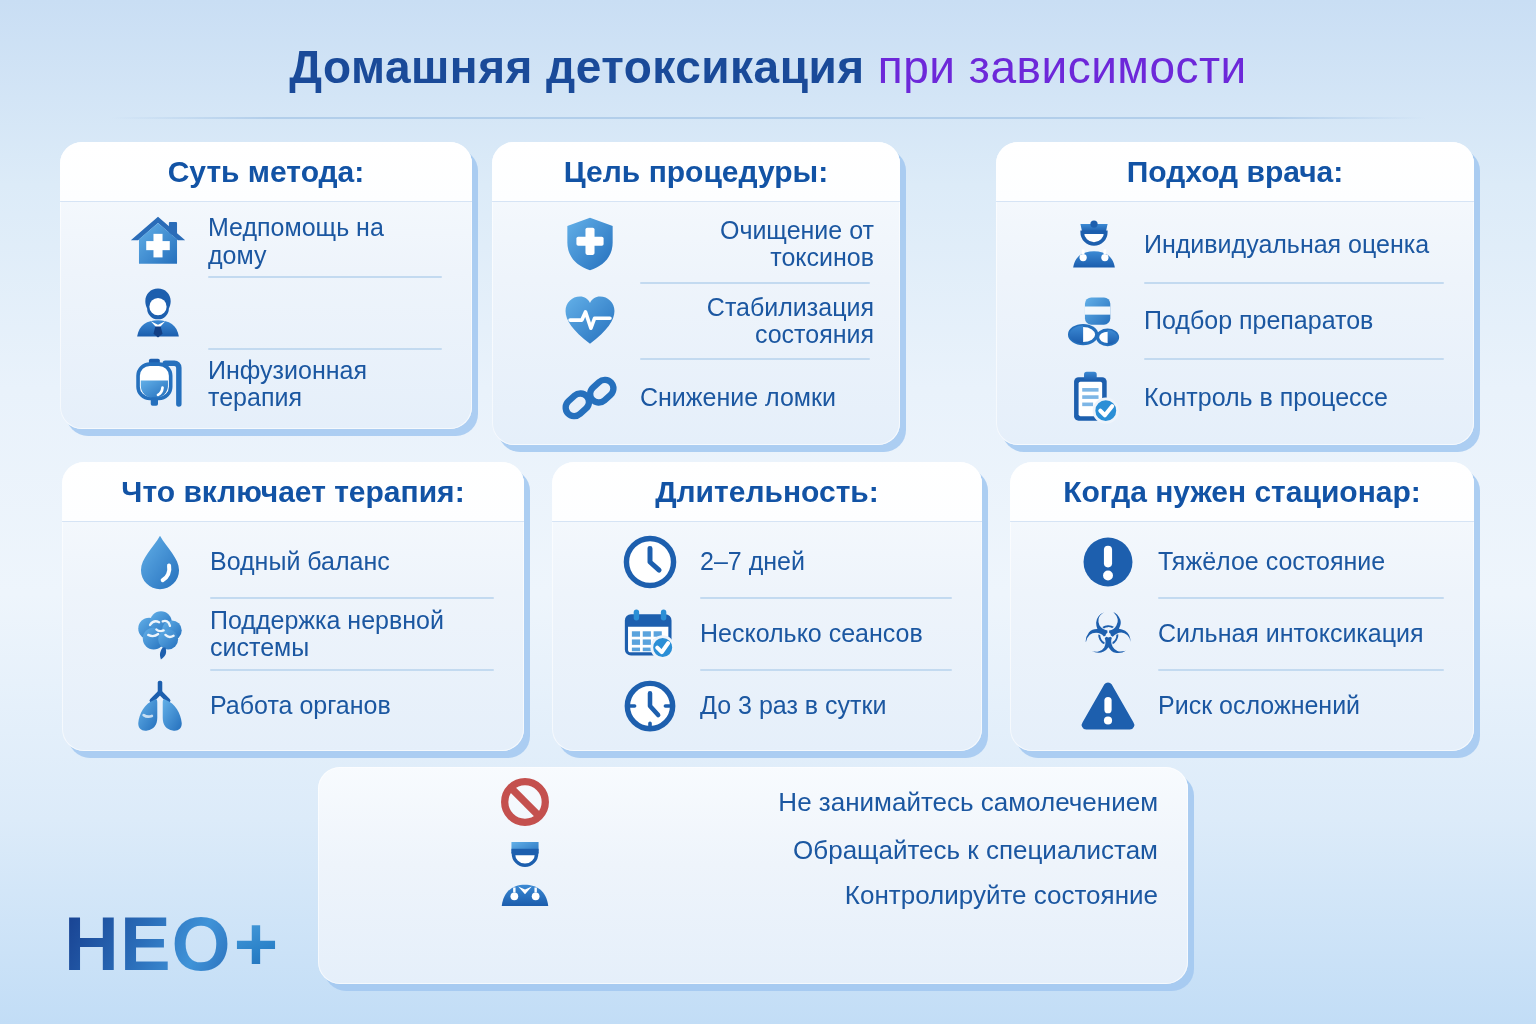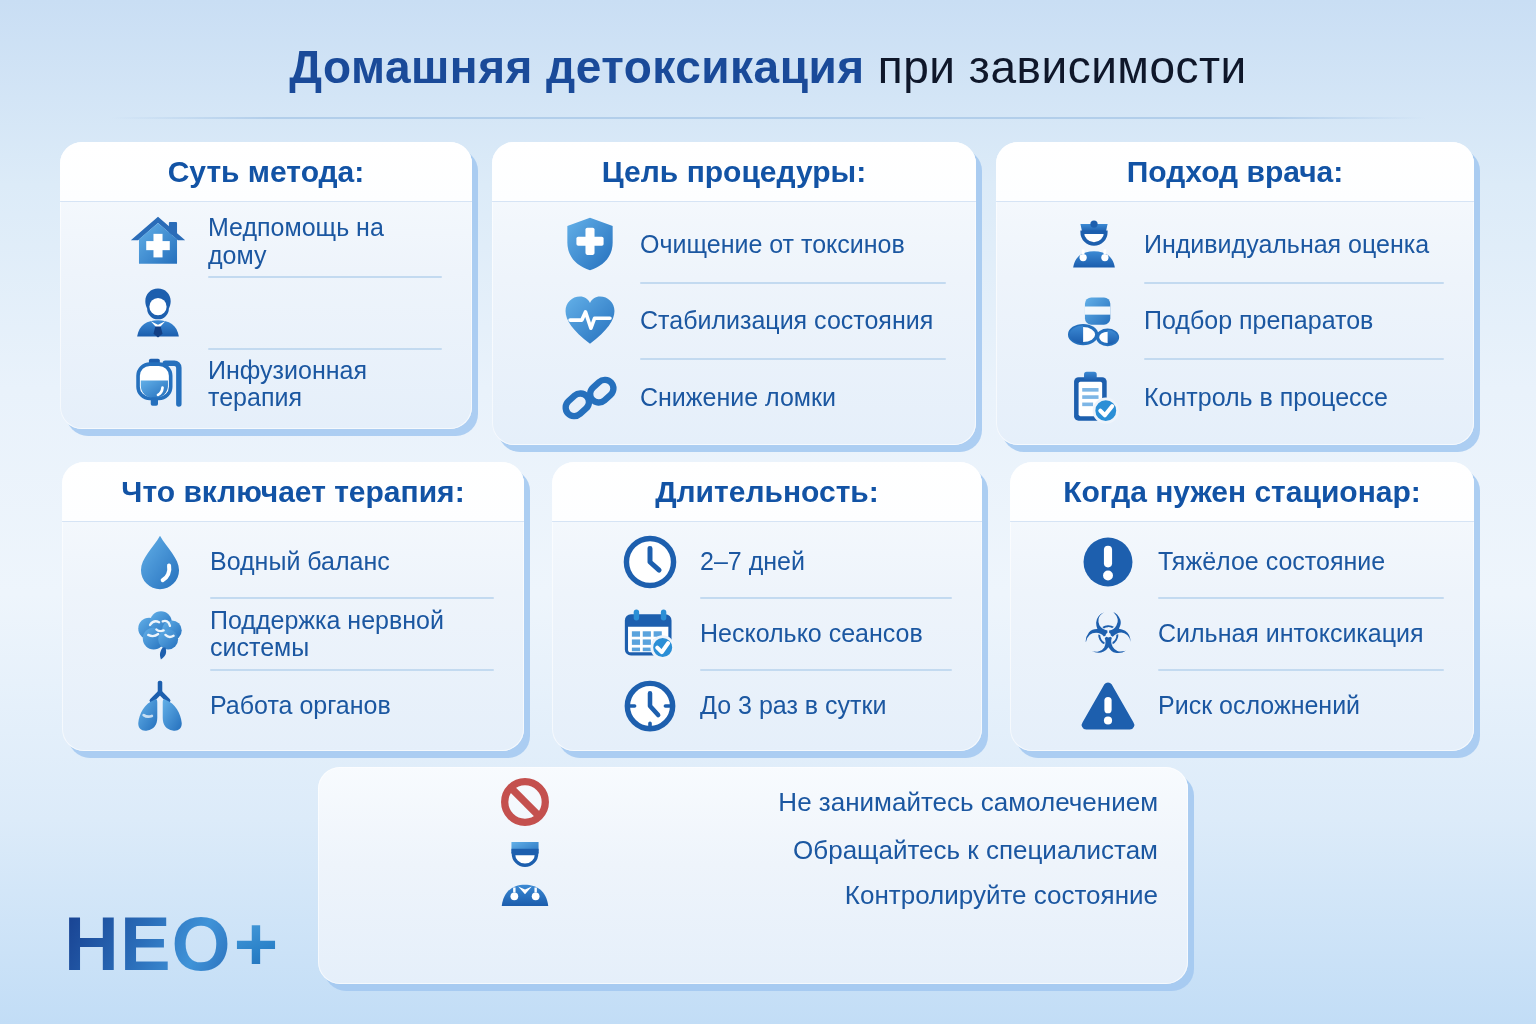--- a/index.html
+++ b/index.html
@@ -6,21 +6,21 @@
   body{
     width:1536px;height:1024px;position:relative;overflow:hidden;
     font-family:"Liberation Sans","DejaVu Sans",sans-serif;
     background:linear-gradient(180deg,#c9def4 0%,#dcebf8 18%,#e9f2fb 38%,#eef5fc 58%,#dcebf9 80%,#c2ddf6 100%);
   }
   .page-title{
     position:absolute;top:40px;left:0;width:100%;text-align:center;
     font-size:46px;color:#1d4f9d;letter-spacing:.5px;white-space:nowrap;
   }
   .page-title .t-bold{font-weight:bold;color:#1a4a99;}
-  .page-title .t-reg{font-weight:normal;color:#0f172a;}
+  .page-title .t-reg{font-weight:normal;color:#6d28d9;}
   .title-rule{
     position:absolute;top:117px;left:110px;right:110px;height:2px;
     background:linear-gradient(90deg,rgba(160,192,228,0) 0%,#a7c6e6 12%,#a7c6e6 88%,rgba(160,192,228,0) 100%);
     opacity:.75;
   }
   .card{
     position:absolute;border-radius:22px;
     background:linear-gradient(180deg,#f8fbfe 0%,#eef4fb 45%,#e5effa 100%);
     box-shadow:6px 7px 0 rgba(161,199,240,.85), 0 0 0 1px rgba(255,255,255,.6) inset;
   }
@@ -38,21 +38,21 @@
   }
   .item{display:flex;align-items:center;gap:21px;flex:1;min-height:0;}
   .item .label{font-size:25px;color:#1b57a1;line-height:1.1;}
   .divider{height:2px;background:#c3daf0;margin-left:79px;margin-right:4px;flex:0 0 2px;border-radius:1px;}
   .icon{width:58px;height:58px;flex:0 0 58px;display:flex;align-items:center;justify-content:center;}
   .icon svg{width:58px;height:58px;display:block;}
   .glyph{font-family:"DejaVu Sans",sans-serif;font-size:56px;line-height:58px;color:#1d5fae;font-weight:bold;}
 
   
   #card-0{left:60px;  top:142px;width:412px;height:287px;}
-  #card-1{left:492px; top:142px;width:484px;height:303px;text-align:right;}
+  #card-1{left:492px; top:142px;width:408px;height:303px;text-align:right;}
   #card-2{left:996px; top:142px;width:478px;height:303px;}
   #card-3{left:62px;  top:462px;width:462px;height:289px;}
   #card-4{left:552px; top:462px;width:430px;height:289px;}
   #card-5{left:1010px;top:462px;width:464px;height:289px;}
 
   
   #important{left:318px;top:767px;width:870px;height:217px;}
   #important .card-header{height:50px;font-size:30px;}
   #important .imp-body{
     height:calc(100% - 50px);box-sizing:border-box;

